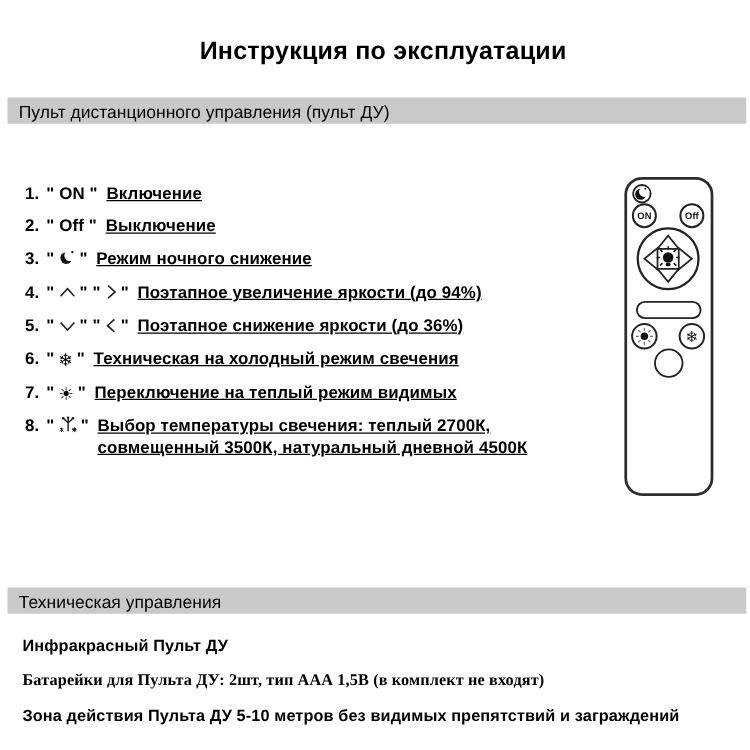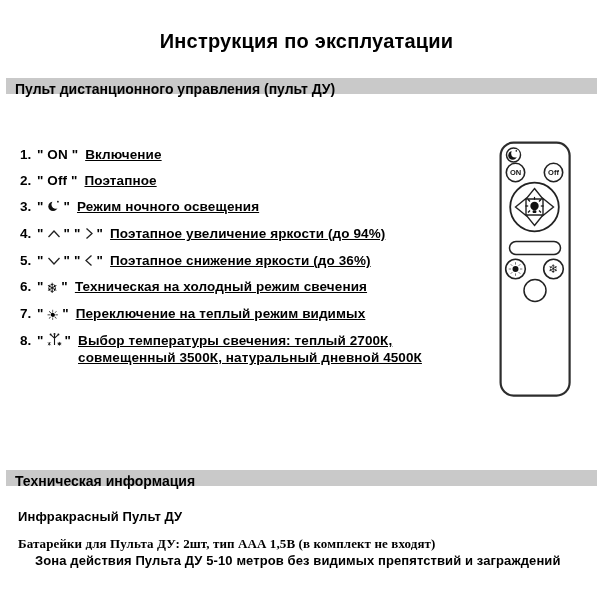--- a/index.html
+++ b/index.html
@@ -1,21 +1,21 @@
 <!DOCTYPE html>
 <html><head>
 <meta charset="utf-8">
 <style>
   html,body{margin:0;padding:0;background:#fff;}
   .page{position:relative;width:600px;height:600px;background:#ffffff;overflow:hidden;
         font-family:"Liberation Sans",sans-serif;color:#161616;}
   .title{position:absolute;top:30px;left:0;width:100%;text-align:center;
          font-size:20px;font-weight:bold;letter-spacing:.2px;}
-  .band{position:absolute;left:6px;right:16px;height:16px;background:#c9c9c9;
-        font-size:14px;font-weight:bold;line-height:23px;padding-left:9px;box-sizing:border-box;}
+  .band{position:absolute;left:6px;right:16px;height:21px;background:#c9c9c9;
+        font-size:14px;font-weight:normal;line-height:23px;padding-left:9px;box-sizing:border-box;}
   #band-remote{top:78px;}
   #band-tech{top:470px;}
   .irow{position:absolute;left:20px;font-size:13.5px;font-weight:bold;line-height:17px;
         letter-spacing:.1px;white-space:nowrap;}
   .inum{display:inline-block;width:17px;}
   .tok{margin-right:4px;}
   .iw{display:inline-block;vertical-align:-2px;margin:0 3px;line-height:0;}
   .iw svg{display:inline-block;}
   .g{font-family:"DejaVu Sans",sans-serif;font-size:14px;line-height:14px;}
   .itext{display:inline-block;vertical-align:top;margin-left:3px;white-space:pre-line;text-decoration:underline;}
@@ -31,26 +31,26 @@
 <div class="page" style="color: #000000; padding-left: 13px;">
 
   <div class="title">Инструкция по эксплуатации</div>
 
   <div class="band" id="band-remote" style="background: rgb(201, 201, 201);">
     <span>Пульт дистанционного управления (пульт ДУ)</span>
   </div>
 
   <div>
       <div class="irow" style="top: 146px;"><span class="inum">1.</span><span class="tok">" ON "</span><span class="itext">Включение</span></div>
-      <div class="irow" style="top: 172px;"><span class="inum">2.</span><span class="tok">" Off "</span><span class="itext">Поэтапное</span></div>
+      <div class="irow" style="top: 172px;"><span class="inum">2.</span><span class="tok">" Off "</span><span class="itext">Выключение</span></div>
       <div class="irow" style="top: 198px;"><span class="inum">3.</span><span class="tok"><span>"</span><span class="iw"><svg width="14" height="14" viewBox="0 0 14 14">
               <circle cx="6" cy="7.4" r="4.7" fill="#111"></circle>
               <circle cx="8.9" cy="5.4" r="4.4" fill="#fff"></circle>
               <circle cx="10.9" cy="2.7" r="0.9" fill="#111"></circle>
-            </svg></span><span>"</span></span><span class="itext">Режим ночного освещения</span></div>
+            </svg></span><span>"</span></span><span class="itext">Режим ночного снижение</span></div>
       <div class="irow" style="top: 225px;"><span class="inum">4.</span><span class="tok"><span>"</span><span class="iw"><svg width="14" height="12" viewBox="0 0 14 12">
               <polyline points="1.5,9 7,3 12.5,9" fill="none" stroke="#222" stroke-width="1.3"></polyline>
             </svg></span><span>"</span></span><span class="tok"><span>"</span><span class="iw"><svg width="10" height="13" viewBox="0 0 10 13">
               <polyline points="2.5,1.5 8,6.5 2.5,11.5" fill="none" stroke="#222" stroke-width="1.3"></polyline>
             </svg></span><span>"</span></span><span class="itext">Поэтапное увеличение яркости (до 94%)</span></div>
       <div class="irow" style="top: 252px;"><span class="inum">5.</span><span class="tok"><span>"</span><span class="iw"><svg width="14" height="12" viewBox="0 0 14 12">
               <polyline points="1.5,3 7,9 12.5,3" fill="none" stroke="#222" stroke-width="1.3"></polyline>
             </svg></span><span>"</span></span><span class="tok"><span>"</span><span class="iw"><svg width="10" height="13" viewBox="0 0 10 13">
               <polyline points="7.5,1.5 2,6.5 7.5,11.5" fill="none" stroke="#222" stroke-width="1.3"></polyline>
             </svg></span><span>"</span></span><span class="itext">Поэтапное снижение яркости (до 36%)</span></div>
@@ -141,22 +141,22 @@
 
     <g>
       <circle cx="54.5" cy="128" r="9.8" fill="#fff" stroke="#222" stroke-width="1.6"></circle>
       <text x="54.5" y="132.3" class="snow">❄</text>
     </g>
 
     <circle cx="36" cy="149.5" r="11" fill="#fff" stroke="#222" stroke-width="1.5"></circle>
   </svg>
 
   <div class="band" id="band-tech" style="background: rgb(201, 201, 201);">
-    <span>Техническая информация</span>
+    <span>Техническая управления</span>
   </div>
 
   <div>
       <div class="tline" style="top: 509px;">Инфракрасный Пульт ДУ</div>
       <div class="tline" style="top: 536px; font-family: Liberation Serif, serif;">Батарейки для Пульта ДУ: 2шт, тип ААА 1,5В (в комплект не входят)</div>
-      <div class="tline" style="top: 553px; margin-left: 17px;">Зона действия Пульта ДУ 5-10 метров без видимых препятствий и заграждений</div>
+      <div class="tline" style="top: 565px;">Зона действия Пульта ДУ 5-10 метров без видимых препятствий и заграждений</div>
     </div>
 
 </div>
 
 </body></html>

